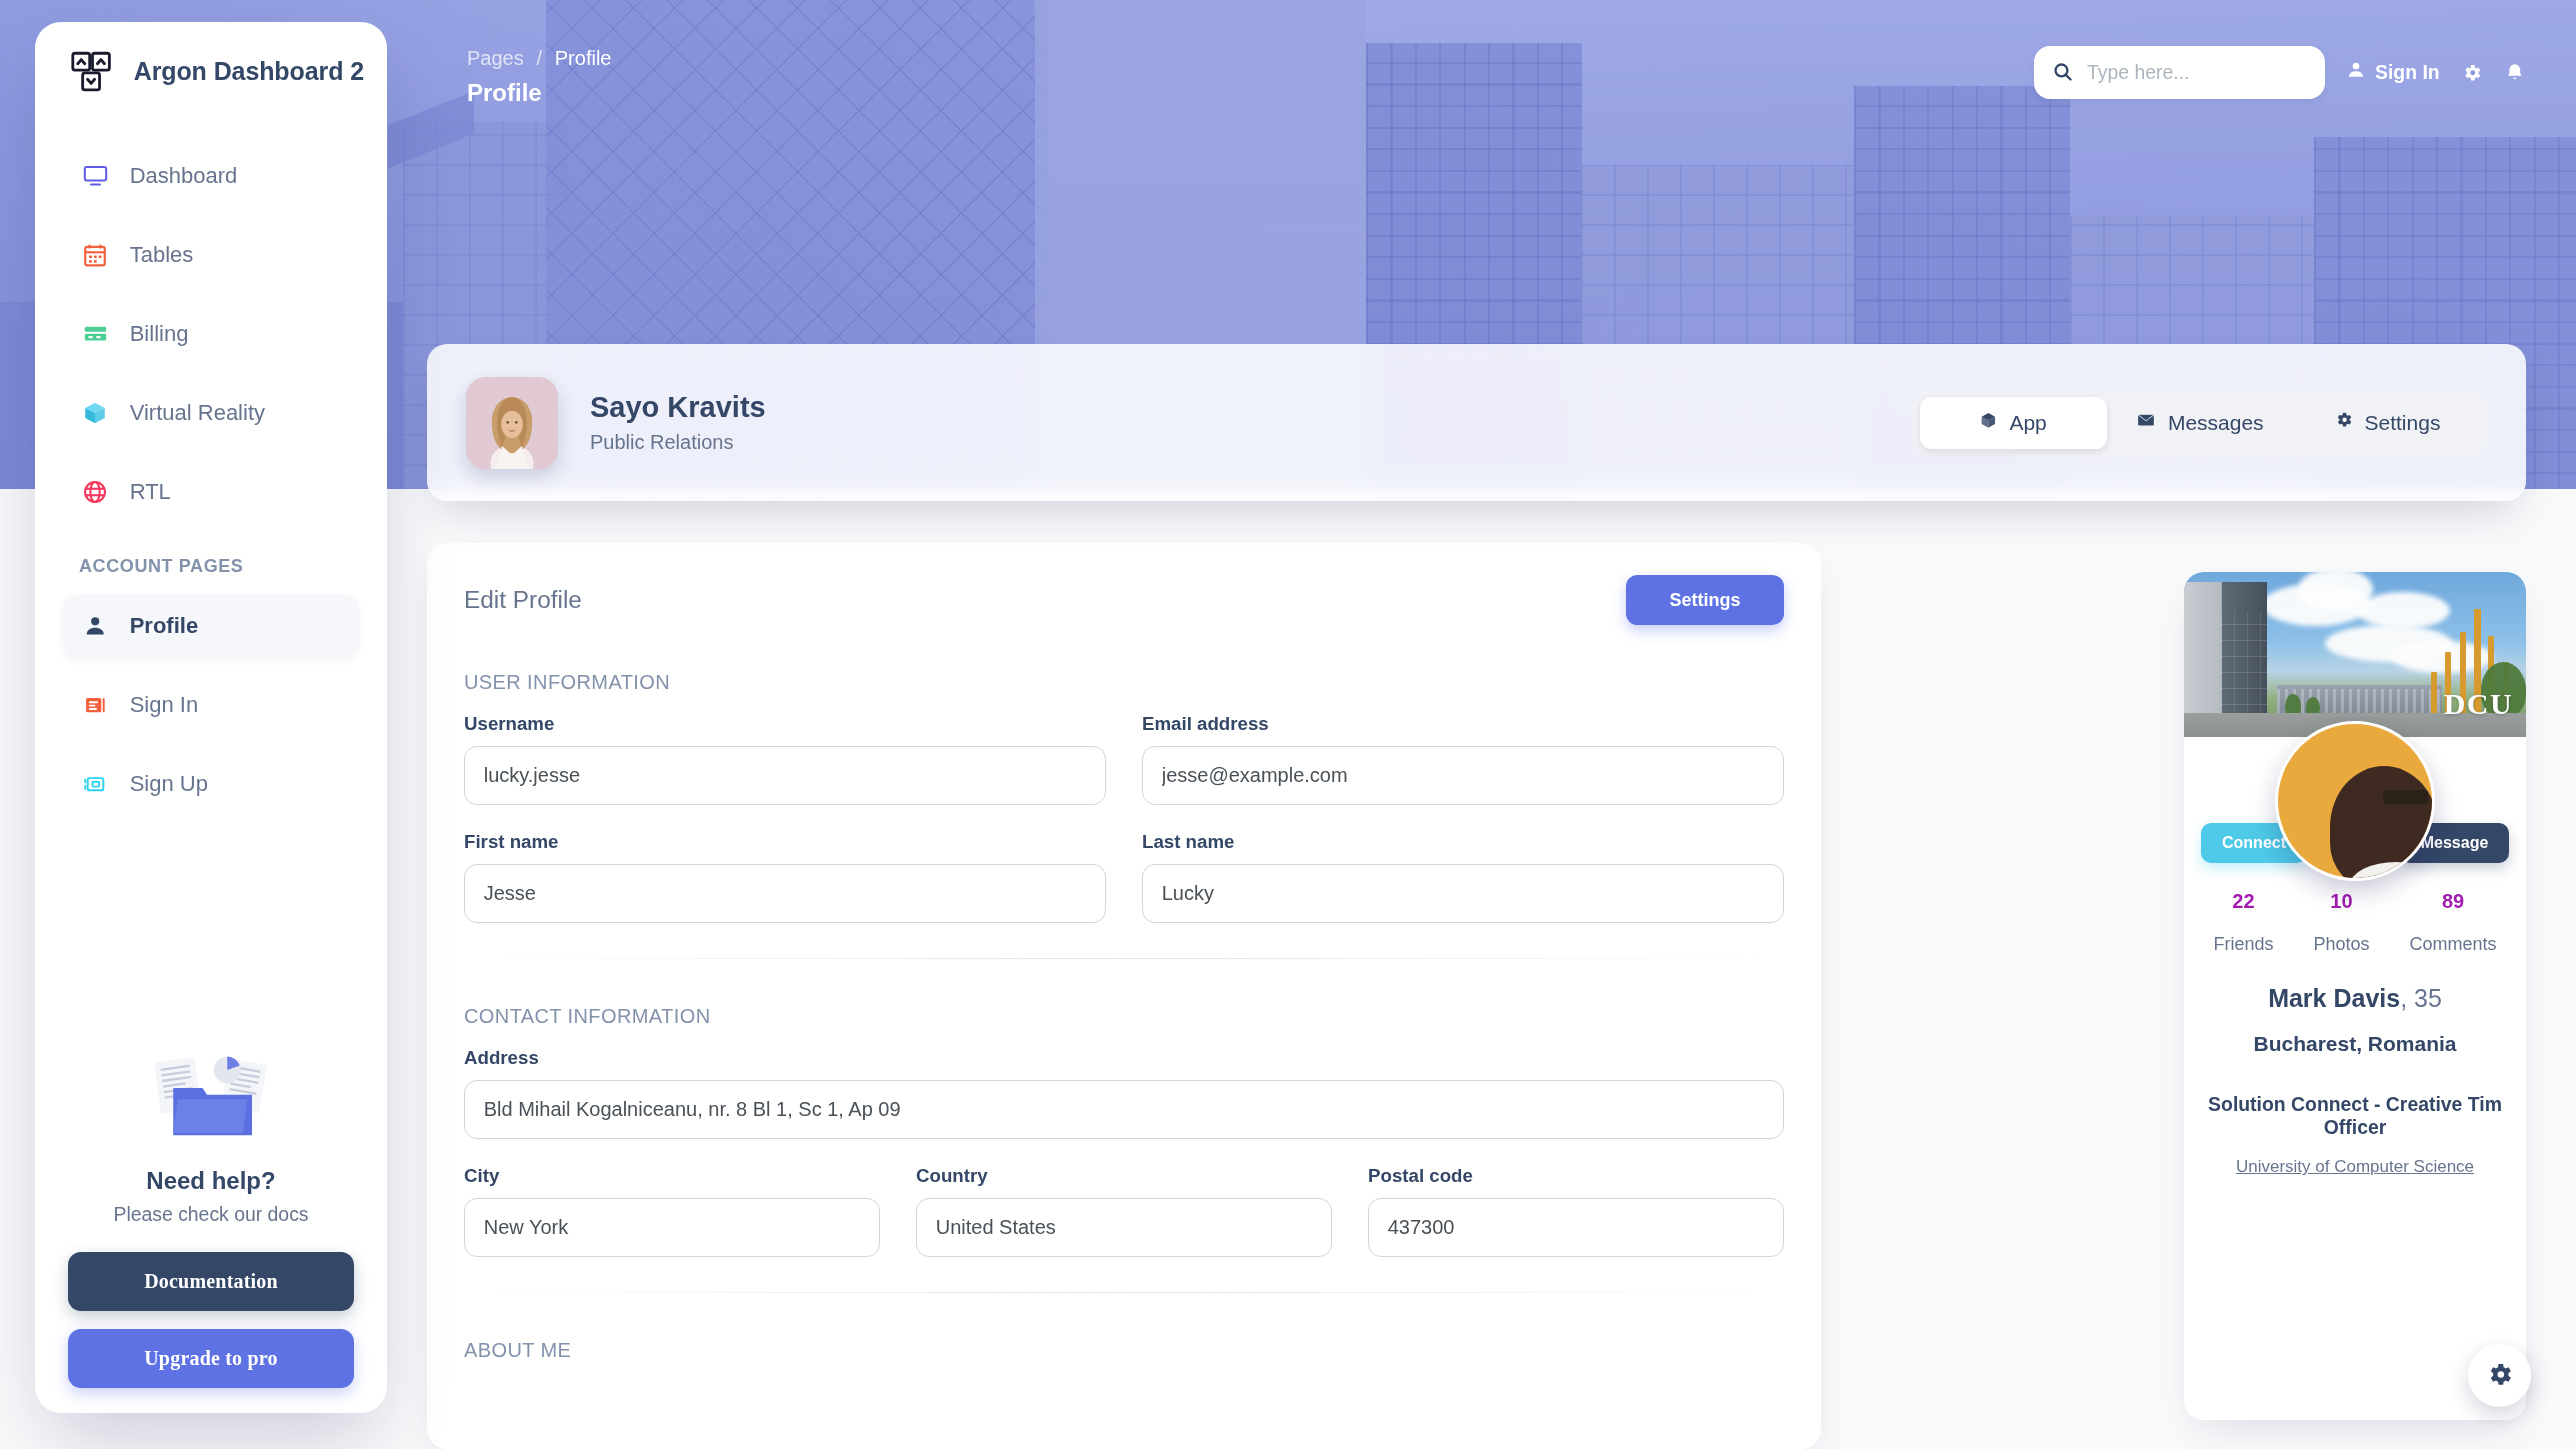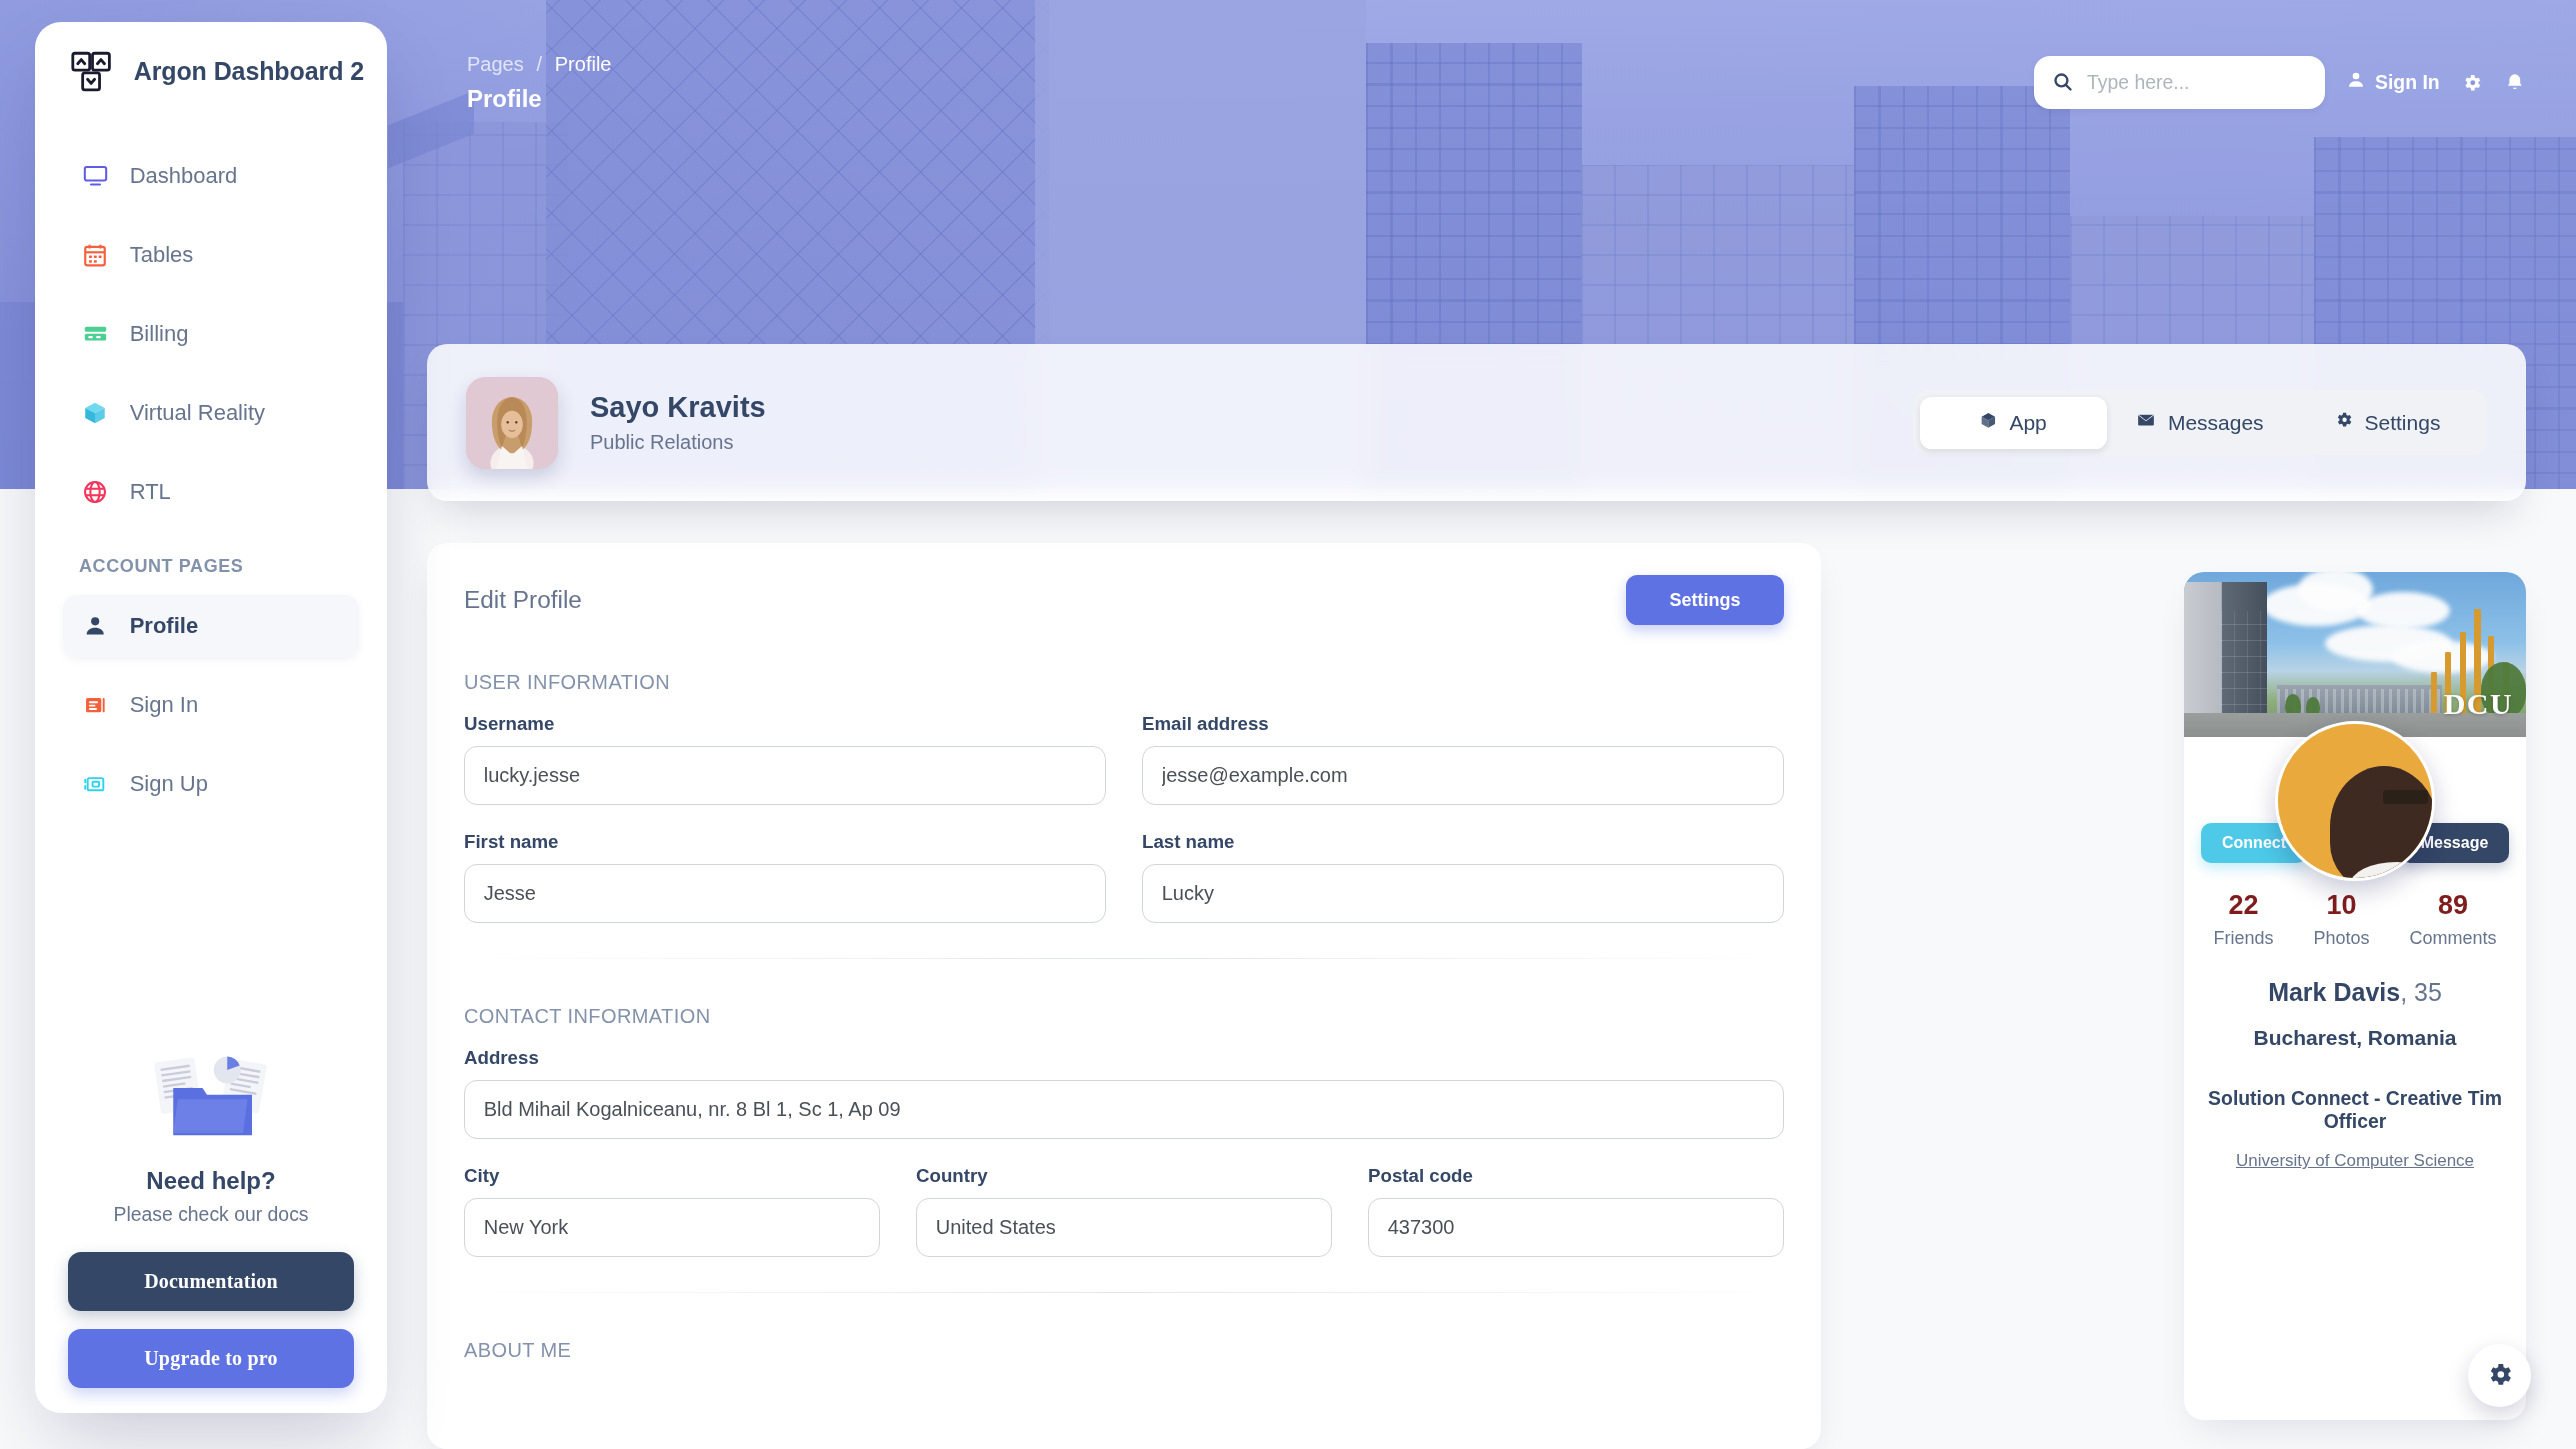--- a/index.html
+++ b/index.html
@@ -96,21 +96,21 @@
     border: none; border-radius: 13px; cursor: pointer;
     font-family: Liberation Serif, serif; font-size: 20px; font-weight: 700; color: #fff;
     letter-spacing: 0.2px;
   }
   .btn-doc { background: #344767; margin-bottom: 18.7px; box-shadow: 0 5.8px 14.4px rgba(52,71,103,.28); }
   .btn-pro { background: #5e72e4; box-shadow: 0 5.8px 14.4px rgba(94,114,228,.32); }
 
   
   .topbar {
     position: absolute; top: 40px; left: 467px; right: 50px;
-    height: 79px; display: flex; align-items: center;
+    height: 79px; display: flex; align-items: flex-start;
     justify-content: space-between; z-index: 30;
   }
   .crumbs { padding-top: 7.2px; }
   .crumb-line { font-size: 20px; color: rgba(255,255,255,.72); margin-bottom: 8.6px; }
   .crumb-line .sep { padding: 0 7.2px; }
   .crumb-cur { color: #fff; }
   .page-title { font-size: 24px; font-weight: 700; color: #fff; }
 
   .topright { display: flex; align-items: center; gap: 21.6px; padding-top: 5.8px; }
   .searchbox {
@@ -270,21 +270,21 @@
     cursor: pointer; box-shadow: 0 5.8px 13px rgba(78,201,232,.32);
   }
   .btn-message {
     width: 109px; height: 40px; border: none; border-radius: 10px;
     background: #344767; color: #fff;
     font-family: inherit; font-size: 16px; font-weight: 700;
     cursor: pointer; box-shadow: 0 5.8px 13px rgba(52,71,103,.26);
   }
   .stats { display: flex; justify-content: center; gap: 40px; margin-top: 27px; }
   .stat { text-align: center; }
-  .stat-num { font-size: 27px; font-weight: 700; color: #7f1d1d; margin-bottom: 7px; }
+  .stat-num { font-size: 20px; font-weight: 700; color: #a21caf; margin-bottom: 21px; }
   .stat-lbl { font-size: 18px; color: #67748e; }
   .sc-name { text-align: center; margin-top: 29px; font-size: 25px; font-weight: 700; color: #344767; }
   .sc-name .age { font-weight: 400; color: #67748e; }
   .sc-loc { text-align: center; margin-top: 18.7px; font-size: 21px; font-weight: 600; color: #344767; }
   .sc-job { text-align: center; margin-top: 37px; font-size: 19.4px; font-weight: 700; color: #344767; }
   .sc-edu { text-align: center; margin-top: 18.7px; font-size: 17px; color: #67748e; text-decoration: underline; }
 
   .fab {
     position: absolute; right: 45px; bottom: 42px;
     width: 63px; height: 63px; border-radius: 50%;

